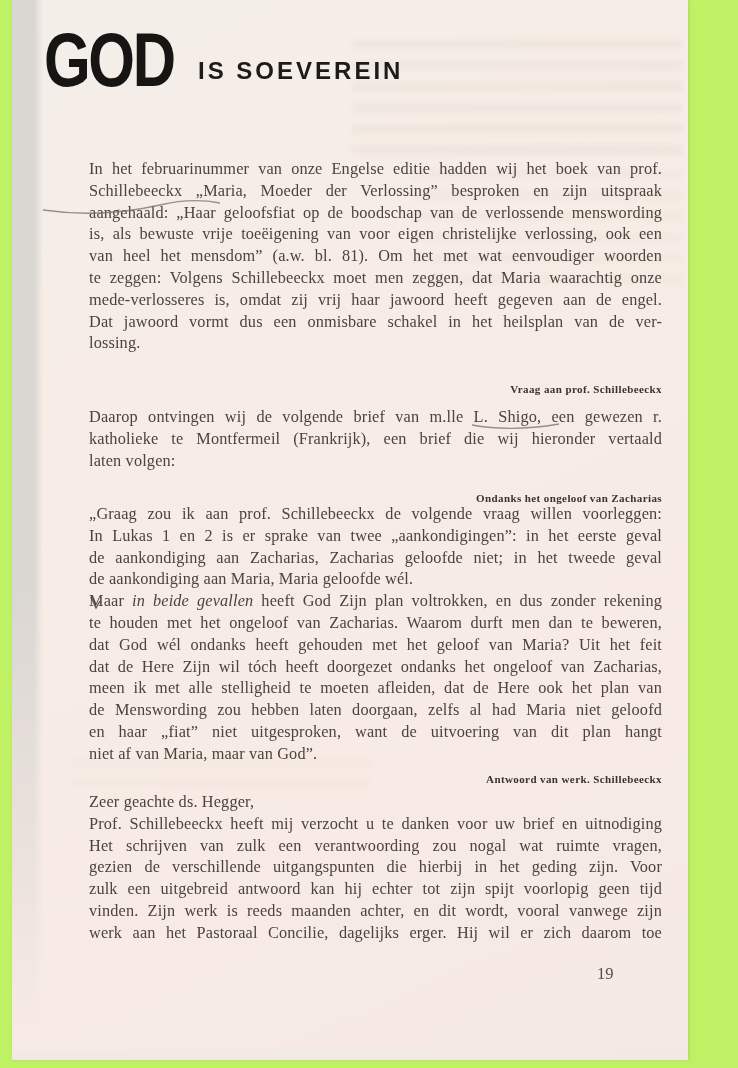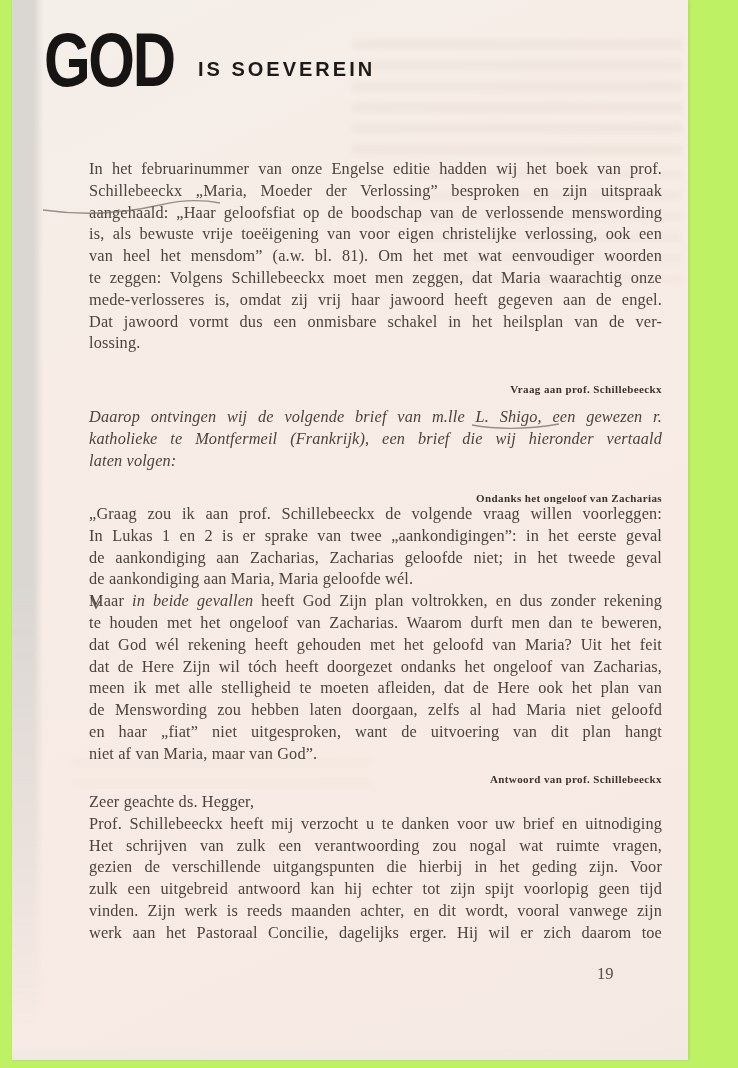--- a/index.html
+++ b/index.html
@@ -46,21 +46,21 @@
   .title-god{
     position:absolute;left:32px;top:22px;
     font-family:"Liberation Sans","DejaVu Sans",sans-serif;
     font-weight:900;font-size:76px;line-height:1;
     color:#171513;letter-spacing:-3px;
     transform:scaleX(0.79);transform-origin:left top;
   }
   .title-rest{
     position:absolute;left:186px;top:58px;
     font-family:"Liberation Sans","DejaVu Sans",sans-serif;
-    font-weight:800;font-size:20px;line-height:1.1;
+    font-weight:800;font-size:24px;line-height:1.1;
     color:#1d1b19;letter-spacing:3px;
   }
   
   .para{position:absolute;left:34px;width:616px;}
   .tline{
     font-size:16.3px;line-height:21.8px;height:21.8px;
     color:#4c433d;letter-spacing:0.15px;
     overflow:hidden;white-space:normal;margin-left:43px;
   }
   .tline.just{text-align:justify;text-align-last:justify;}
@@ -68,21 +68,21 @@
   .subheading{
     position:absolute;left:34px;width:616px;
     text-align:right;font-weight:bold;font-size:11px;
     color:#3a332d;letter-spacing:0.4px;line-height:17px;
   }
   .page-number{
     position:absolute;left:585px;top:964px;width:60px;
     text-align:left;font-size:16.5px;color:#57504a;
   }
   .pencil{position:absolute;pointer-events:none;}
-  .p-top{ top:158px; } .h1-top{ top:381px; } .p2-top{ top:406px;font-style:italic; }
+  .p-top{ top:158px; } .h1-top{ top:381px; } .p2-top{ top:406px; }
   .h2-top{ top:490px;font-family:Liberation Serif, serif; } .p3-top{ top:503px; } .h3-top{ top:771px; }
   .p4-top{ top:791px; }
 </style>
 </head>
 <body>
 
 <div class="scan-root">
   <div class="page-paper">
     <div class="spine-shadow"></div>
     <div class="showthrough st1"></div>
@@ -114,29 +114,29 @@
 
     <div class="subheading h2-top">Ondanks het ongeloof van Zacharias</div>
 
     <div class="para p3-top">
         <div class="tline just">„Graag zou ik aan prof. Schillebeeckx de volgende vraag willen voorleggen:</div>
         <div class="tline just">In Lukas 1 en 2 is er sprake van twee „aankondigingen”: in het eerste geval</div>
         <div class="tline just">de aankondiging aan Zacharias, Zacharias geloofde niet; in het tweede geval</div>
         <div class="tline">de aankondiging aan Maria, Maria geloofde wél.</div>
         <div class="tline just">Maar <i>in beide gevallen</i> heeft God Zijn plan voltrokken, en dus zonder rekening</div>
         <div class="tline just">te houden met het ongeloof van Zacharias. Waarom durft men dan te beweren,</div>
-        <div class="tline just">dat God wél rekening heeft gehouden met het geloofd van Maria? Uit het feit</div>
+        <div class="tline just">dat God wél ondanks heeft gehouden met het geloof van Maria? Uit het feit</div>
         <div class="tline just">dat de Here Zijn wil tóch heeft doorgezet ondanks het ongeloof van Zacharias,</div>
         <div class="tline just">meen ik met alle stelligheid te moeten afleiden, dat de Here ook het plan van</div>
         <div class="tline just">de Menswording zou hebben laten doorgaan, zelfs al had Maria niet geloofd</div>
         <div class="tline just">en haar „fiat” niet uitgesproken, want de uitvoering van dit plan hangt</div>
         <div class="tline">niet af van Maria, maar van God”.</div>
       </div>
 
-    <div class="subheading h3-top">Antwoord van prof. Schillebeeckx</div>
+    <div class="subheading h3-top">Antwoord van werk. Schillebeeckx</div>
 
     <div class="para p4-top">
         <div class="tline">Zeer geachte ds. Hegger,</div>
         <div class="tline just">Prof. Schillebeeckx heeft mij verzocht u te danken voor uw brief en uitnodiging</div>
         <div class="tline just">Het schrijven van zulk een verantwoording zou nogal wat ruimte vragen,</div>
         <div class="tline just">gezien de verschillende uitgangspunten die hierbij in het geding zijn. Voor</div>
         <div class="tline just">zulk een uitgebreid antwoord kan hij echter tot zijn spijt voorlopig geen tijd</div>
         <div class="tline just">vinden. Zijn werk is reeds maanden achter, en dit wordt, vooral vanwege zijn</div>
         <div class="tline just">werk aan het Pastoraal Concilie, dagelijks erger. Hij wil er zich daarom toe</div>
       </div>

